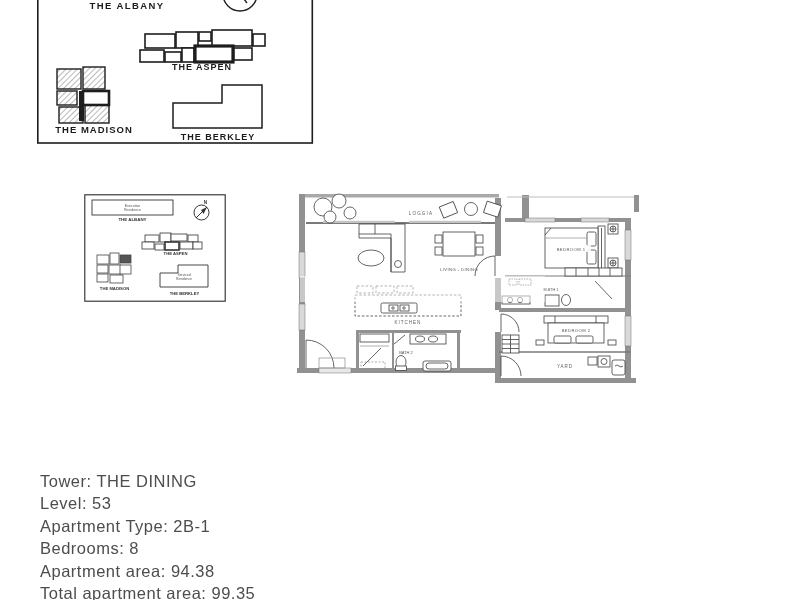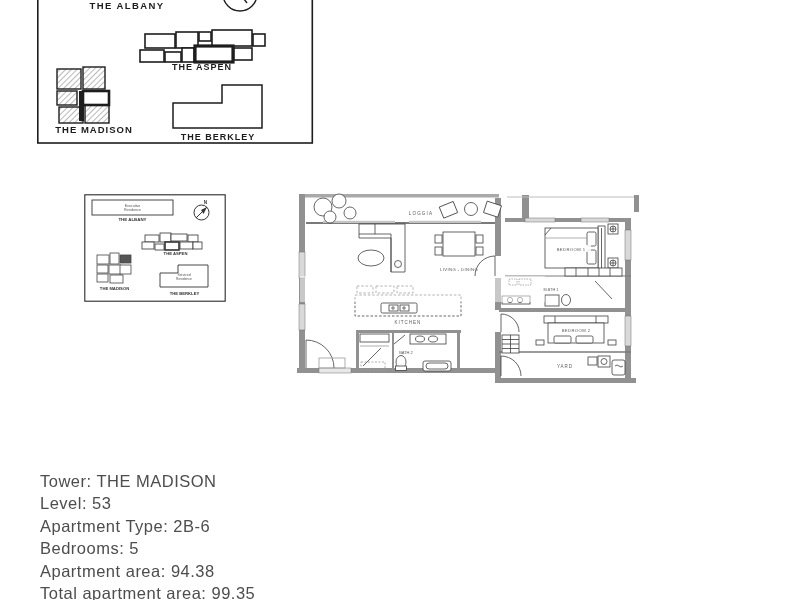--- a/index.html
+++ b/index.html
@@ -304,19 +304,19 @@
     <text class="room-label" x="258" y="101" font-size="3.8" text-anchor="middle">M.BTH 1</text>
     <text class="room-label" x="115" y="134" font-size="4.5" letter-spacing="1" text-anchor="middle">KITCHEN</text>
     <text class="room-label" x="113" y="163.5" font-size="4" text-anchor="middle">BATH 2</text>
     <rect x="262" y="136.5" width="42" height="7" fill="rgba(255,255,255,0.85)" stroke="none"></rect>
     <text class="room-label" x="283" y="142" font-size="4.2" letter-spacing="0.4" text-anchor="middle">BEDROOM 2</text>
     <text class="room-label" x="272" y="177.5" font-size="4.5" letter-spacing="1" text-anchor="middle">YARD</text>
   </g>
 </svg>
 
 <div class="abs" id="apartment-details">
-  <div>Tower: THE MADISON</div>
+  <div>Tower: THE DINING</div>
   <div>Level: 53</div>
-  <div>Apartment Type: 2B-6</div>
-  <div>Bedrooms: 5</div>
+  <div>Apartment Type: 2B-1</div>
+  <div>Bedrooms: 8</div>
   <div>Apartment area: 94.38</div>
   <div>Total apartment area: 99.35</div>
 </div>
 
 </body></html>

